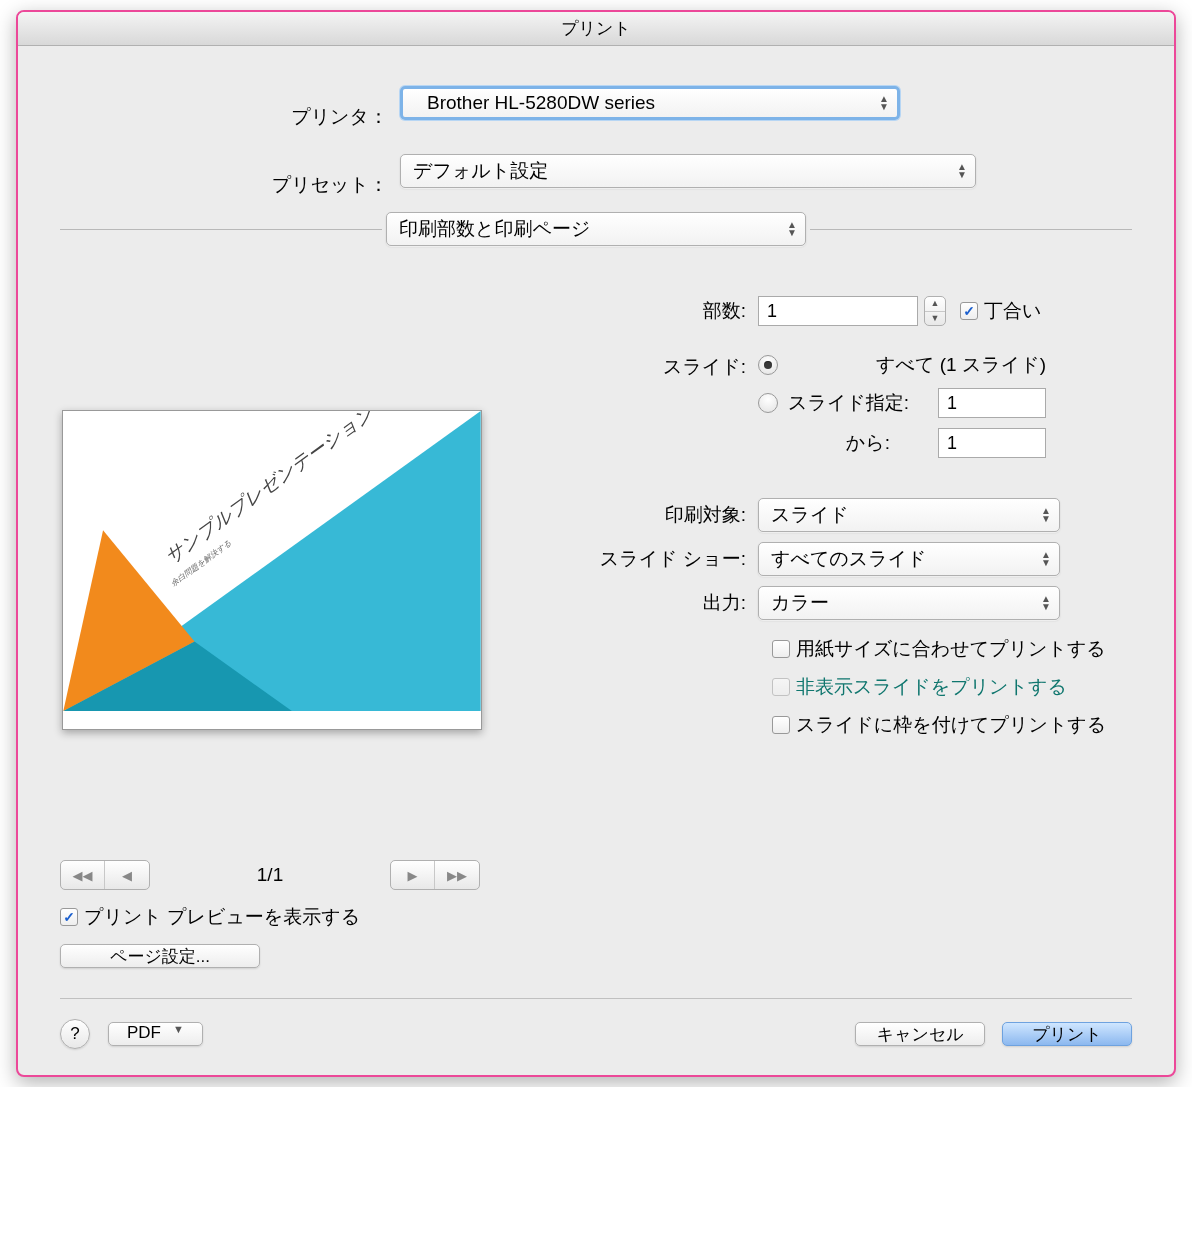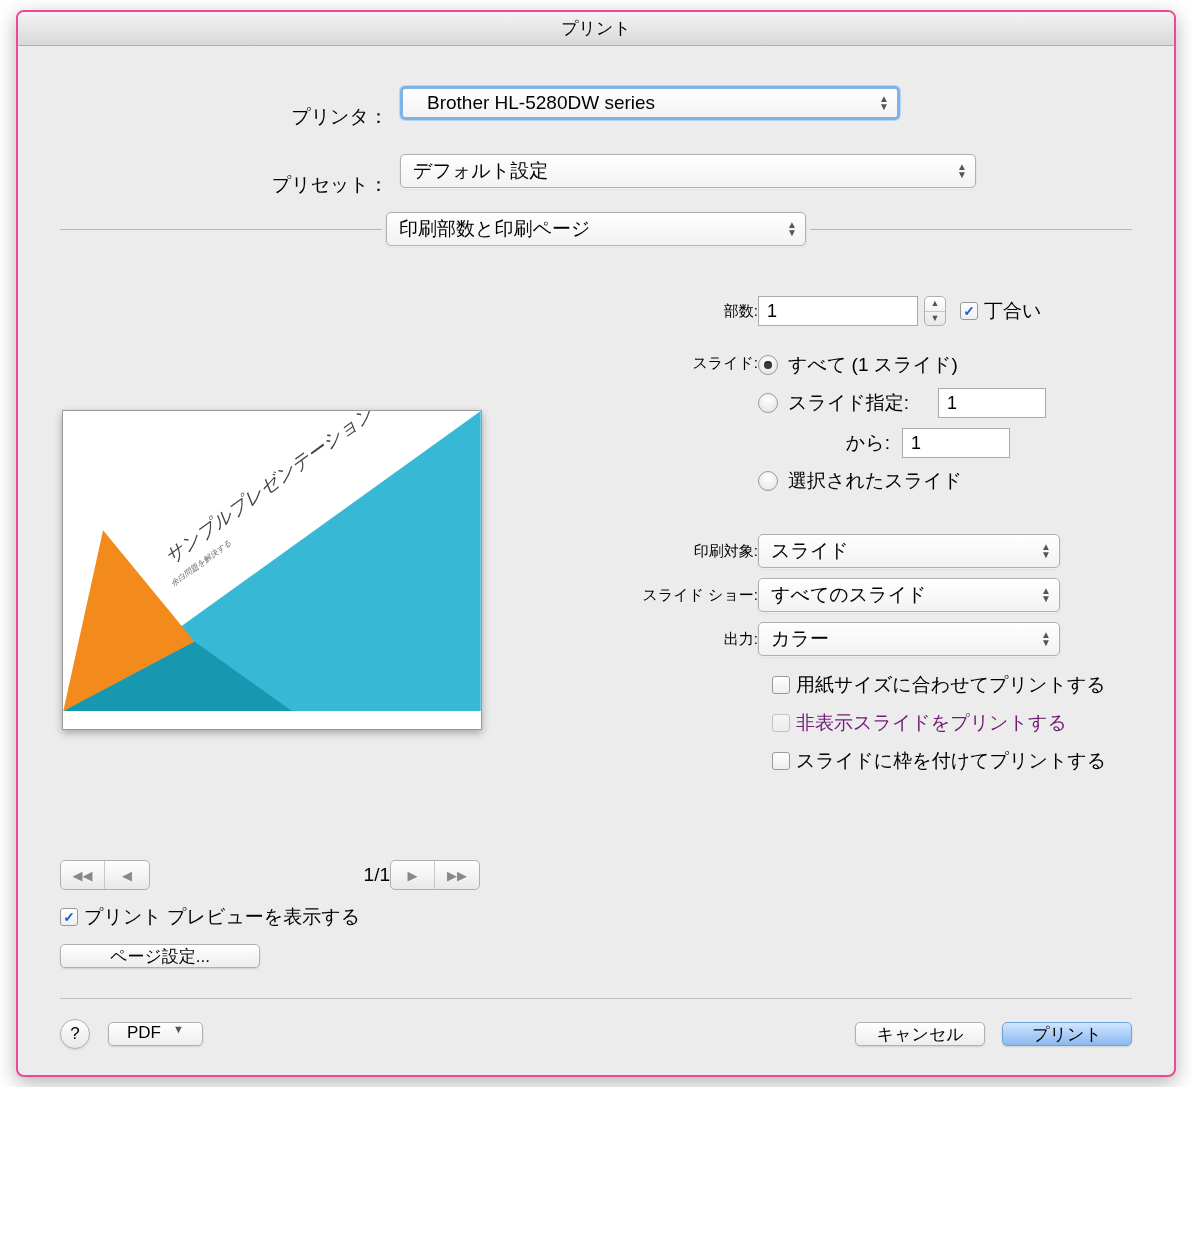--- a/index.html
+++ b/index.html
@@ -119,22 +119,23 @@
   color: #666;
 }
 .settings-col { flex: 1; padding-left: 96px; }
 .setting-row {
   display: flex;
   align-items: center;
   margin-bottom: 10px;
 }
 .setting-label {
   text-align: right;
+  padding-right: 12px;
   width: 182px;
-  font-size: 15px;
+  font-size: 19px;
 }
 .num-input {
   width: 160px;
   height: 30px;
   border: 1px solid #aaa;
   border-radius: 0;
   padding: 0 8px;
   font-size: 18px;
   background: #fff;
 }
@@ -172,20 +173,21 @@
   justify-content: center;
   font-size: 14px;
   color: #1b5fce;
   font-weight: bold;
 }
 .radio-grp { padding-left: 0; }
 .radio-row {
   display: flex;
   align-items: center;
   margin-bottom: 10px;
+  justify-content: space-between;
 }
 .radio {
   width: 20px;
   height: 20px;
   border: 1px solid #999;
   border-radius: 50%;
   background: radial-gradient(circle at 50% 30%, #fff, #e2e2e2);
   display: flex;
   align-items: center;
   justify-content: center;
@@ -197,21 +199,21 @@
   height: 8px;
   border-radius: 50%;
   background: #3a3a3a;
   box-shadow: inset 0 1px 1px rgba(0,0,0,0.4);
 }
 .sub-indent { padding-left: 30px; }
 .to-label { width: 114px; text-align: right; padding-right: 12px; font-size: 19px; }
 .wide-select { width: 302px; }
 .checkbox-list { padding-left: 0; margin-top: 6px; }
 .checkbox-list .checkbox-wrap { margin-bottom: 12px; font-size: 19px; }
-.disabled { color: #701a75; }
+.disabled { color: #0f766e; }
 .pager-row {
   display: flex;
   align-items: center;
   margin-top: 130px;
   margin-bottom: 14px;
 }
 .pager-btns {
   display: flex;
   border: 1px solid #b0b0b0;
   border-radius: 5px;
@@ -220,21 +222,21 @@
 }
 .pager-btns button {
   width: 44px;
   border: none;
   background: transparent;
   font-size: 13px;
   color: #888;
   cursor: pointer;
 }
 .pager-btns button:first-child { border-right: 1px solid #c8c8c8; }
-.page-display { flex: 1; text-align: right; font-size: 19px; }
+.page-display { flex: 1; text-align: center; font-size: 19px; }
 .push-button {
   display: inline-flex;
   align-items: center;
   justify-content: center;
   height: 24px;
   padding: 0 18px;
   border: 1px solid #b0b0b0;
   border-radius: 5px;
   background: linear-gradient(to bottom,#ffffff,#ededed);
   font-size: 17px;
@@ -377,24 +379,20 @@
             </div>
             <div class="radio-row">
               <div class="radio"></div>
               <span style="font-size:19px; width:150px">スライド指定:</span>
               <input class="num-input small" value="1" style="">
             </div>
             <div class="radio-row sub-indent">
               <div class="to-label">から:</div>
               <input class="num-input small" value="1" style="">
             </div>
-            <div class="radio-row">
-              <div class="radio"></div>
-              <span style="font-size:19px">選択されたスライド</span>
-            </div>
           </div>
         </div>
 
         <div class="setting-row" style="margin-top:30px">
           <div class="setting-label">印刷対象:</div>
           <div class="select-like wide-select">
             <span>スライド</span>
             <div class="updown-arrows">
                 <span>▲</span>
                 <span>▼</span>

